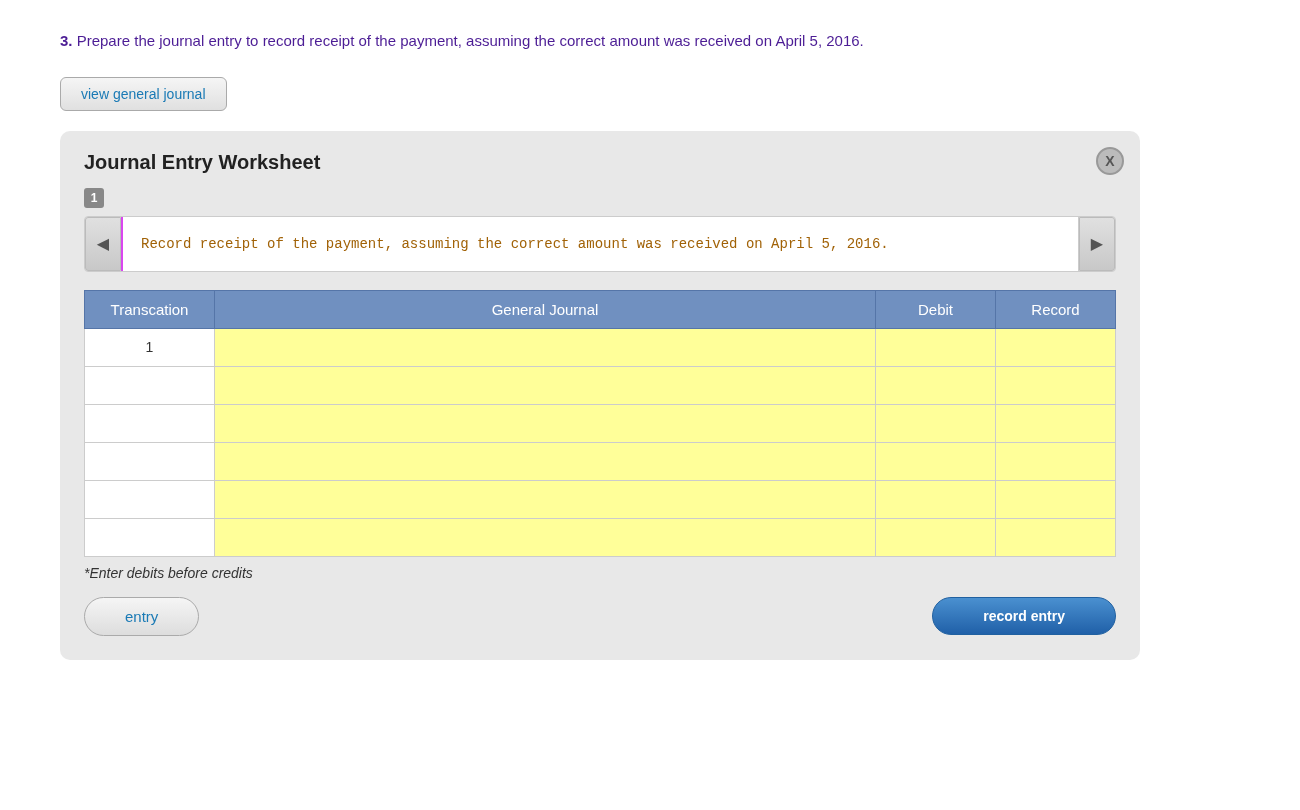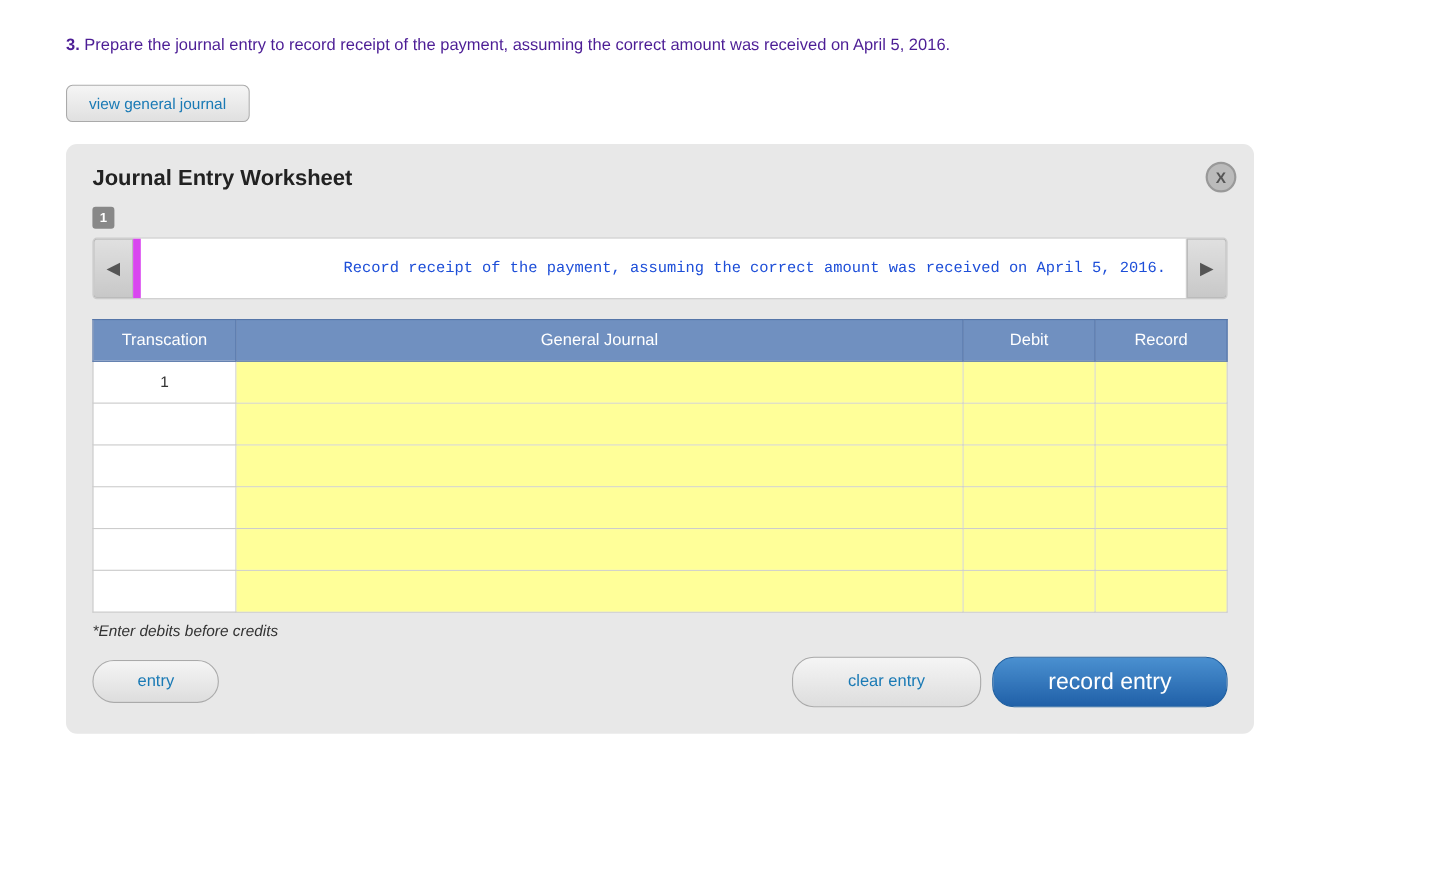--- a/index.html
+++ b/index.html
@@ -101,25 +101,24 @@
     }
     .nav-arrow.right {
       border-radius: 0 3px 3px 0;
     }
     .instruction-text {
       flex: 1;
       padding: 16px 18px;
       font-family: 'Courier New', monospace;
       font-size: 14px;
       line-height: 1.6;
-      color: #1d4ed8;
+      color: #a16207;
       background: #fff;
-      border-left: 7px solid #d946ef;
+      border-left: 2px solid #d946ef;
       border-right: 1px solid #ccc;
-      text-align: right;
     }
     .journal-table {
       width: 100%;
       border-collapse: collapse;
       margin-bottom: 8px;
     }
     .journal-table th {
       background: #7090c0;
       color: #fff;
       font-weight: normal;
@@ -194,23 +193,23 @@
       font-size: 15px;
       cursor: pointer;
       font-weight: 500;
     }
     .record-btn {
       padding: 10px 50px;
       border: 1px solid #2060a0;
       background: linear-gradient(to bottom, #4a90d0, #2060a8);
       border-radius: 20px;
       color: #fff;
-      font-size: 21px;
-      cursor: pointer;
-      font-weight: normal;
+      font-size: 14px;
+      cursor: pointer;
+      font-weight: bold;
     }
     .right-buttons {
       display: flex;
       gap: 10px;
     }
   </style>
 </head>
 <body>
 
 <div class="question-text">
@@ -281,17 +280,16 @@
           <td><input type="text" style=""></td>
         </tr>
       </tbody>
   </table>
 
   <div class="hint-text">*Enter debits before credits</div>
 
   <div class="bottom-buttons">
     <button class="done-btn">entry</button>
     <div class="right-buttons">
-      <button class="clear-btn">clear entry</button>
       <button class="record-btn">record entry</button>
     </div>
   </div>
 </div>
 
 </body></html>

